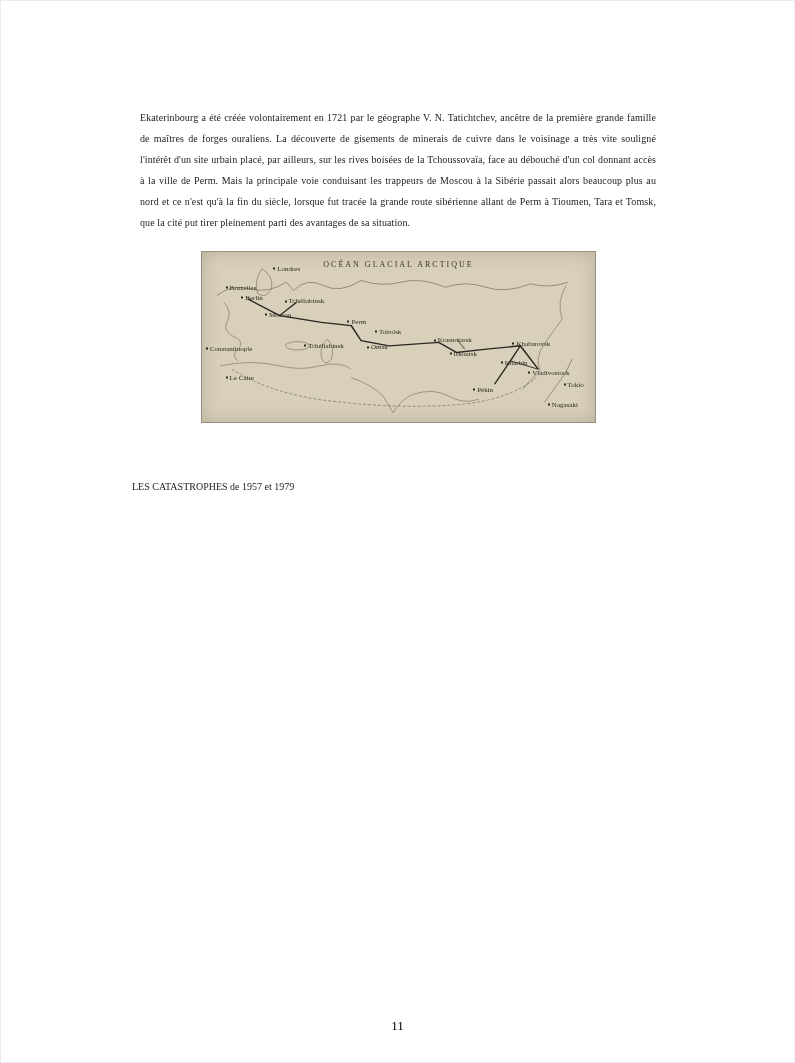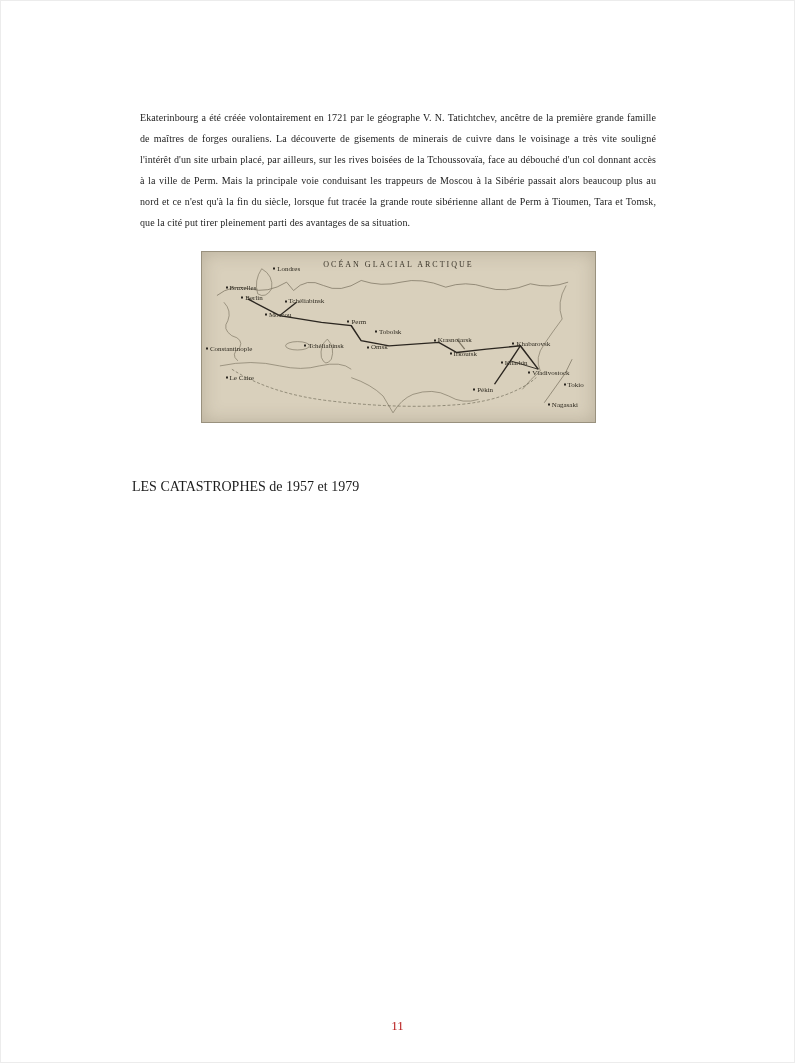--- a/index.html
+++ b/index.html
@@ -77,32 +77,32 @@
     font-size: 8px;
     letter-spacing: 2px;
     color: #3a352a;
     white-space: nowrap;
   }
   .after-map {
     margin-top: 32px !important;
   }
   .heading {
     margin: 22px 0 0 0;
-    font-size: 14px;
+    font-size: 10px;
     line-height: 21px;
     text-align: left;
   }
   .page-number {
     position: absolute;
     left: 0;
     right: 0;
     bottom: 28px;
     text-align: center;
     font-size: 13px;
-    color: #b91c1c;
+    color: #000000;
   }
 </style>
 </head>
 <body>
 
 <div class="page">
   <div class="content">
 
     <p class="body-para">Ekaterinbourg a été créée volontairement en 1721 par le géographe V. N. Tatichtchev, ancêtre de la première grande famille de maîtres de forges ouraliens. La découverte de gisements de minerais de cuivre dans le voisinage a très vite souligné l'intérêt d'un site urbain placé, par ailleurs, sur les rives boisées de la Tchoussovaïa, face au débouché d'un col donnant accès à la ville de Perm. Mais la principale voie conduisant les trappeurs de Moscou à la Sibérie passait alors beaucoup plus au nord et ce n'est qu'à la fin du siècle, lorsque fut tracée la grande route sibérienne allant de Perm à Tioumen, Tara et Tomsk, que la cité put tirer pleinement parti des avantages de sa situation.</p>
 

